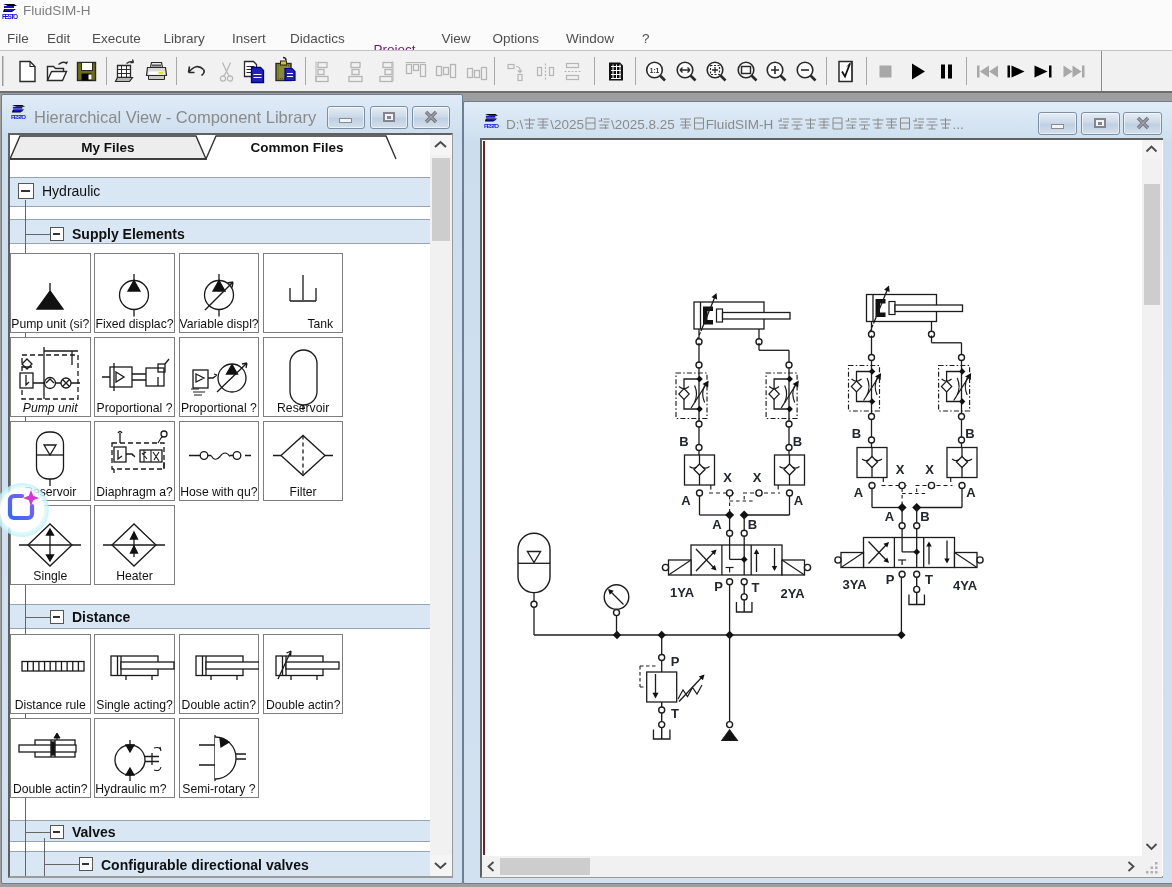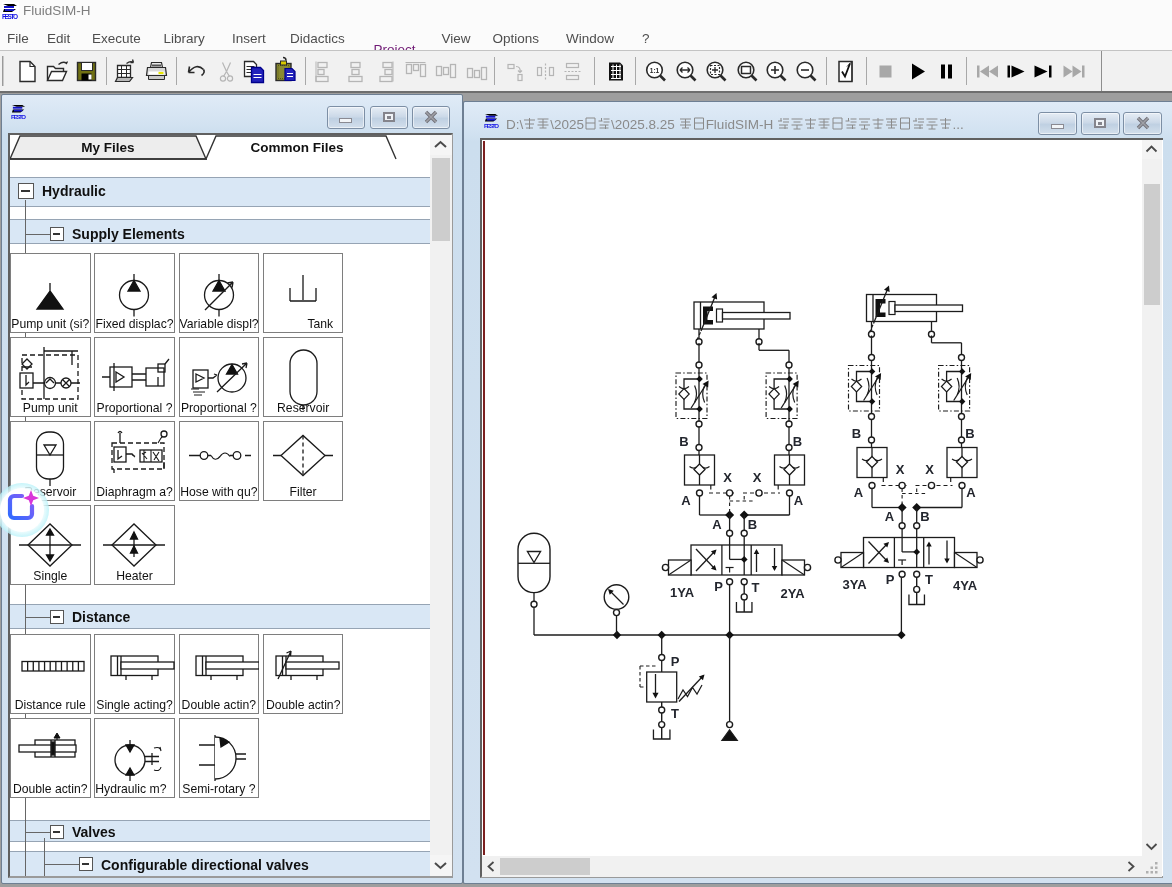--- a/index.html
+++ b/index.html
@@ -248,20 +248,21 @@
 <div class="abs" style="left:1px;top:94px;width:462px;height:790px;background:linear-gradient(180deg,#e0ebf7 0,#d2e2f1 30px,#ccdeee 40px,#d2e1f0 100%);border:1px solid #6e7f93;border-radius:2px;"></div>
 <div class="abs" style="left:11px;top:103px;width:16px;height:17px;">
  <svg width="16" height="17" viewBox="0 0 17 18">
   <path d="M1 2 h11 l3 2 h-9 z" fill="#000"></path>
         <rect x="2" y="4" width="10" height="2" fill="#1414c8"></rect>
   <path d="M2 7 h12 l-4 3 h-9 z" fill="#000"></path>
         <rect x="3" y="7" width="9" height="2" fill="#1414c8"></rect>
   <text x="0" y="17" font-size="6.5" font-weight="bold" fill="#1414e6" textLength="16">FESTO</text>
  </svg>
 </div>
+<div class="abs" style="left:34px;top:108px;font-size:16.5px;color:#8a8a8a;">Hierarchical View - Component Library</div>
 <div class="abs" style="left:326.5px;top:106px;width:38.5px;height:22.5px;background:linear-gradient(180deg,#e6edf5,#ccd9e8 45%,#bfd0e2 55%,#d3dfec);border:1px solid #7d8fa5;border-radius:3px;box-shadow:inset 0 0 0 1px rgba(255,255,255,.55);"></div>
     <div class="abs" style="left:339.25px;top:117.75px;width:13px;height:5px;background:#f2f5f8;border:1px solid #8a8a92;"></div>
     <div class="abs" style="left:369.5px;top:106px;width:38.5px;height:22.5px;background:linear-gradient(180deg,#e6edf5,#ccd9e8 45%,#bfd0e2 55%,#d3dfec);border:1px solid #7d8fa5;border-radius:3px;box-shadow:inset 0 0 0 1px rgba(255,255,255,.55);"></div>
     <div class="abs" style="left:382.75px;top:112.25px;width:12px;height:10px;background:#f0f3f7;border:2px solid #84848c;"></div>
     <div class="abs" style="left:386.75px;top:115.75px;width:4px;height:3px;background:#84848c;"></div>
     <div class="abs" style="left:411.5px;top:106px;width:38.5px;height:22.5px;background:linear-gradient(180deg,#e6edf5,#ccd9e8 45%,#bfd0e2 55%,#d3dfec);border:1px solid #7d8fa5;border-radius:3px;box-shadow:inset 0 0 0 1px rgba(255,255,255,.55);"></div>
     <svg class="abs" style="left:422.75px;top:110.25px;" width="16" height="14" viewBox="0 0 16 14">
       <path d="M3,2 L13,12 M13,2 L3,12" stroke="#717179" stroke-width="3.4"></path>
       <path d="M3,2 L13,12 M13,2 L3,12" stroke="#9fa0a6" stroke-width="1.6"></path>
     </svg>
@@ -292,21 +293,21 @@
 <div class="abs" style="left:10px;top:819.5px;width:420px;height:22.5px;background:#d9e7f5;border-top:1px solid #96a4b4;border-bottom:1px solid #96a4b4;"></div>
 <div class="abs" style="left:10px;top:851px;width:420px;height:25px;background:#d9e7f5;border-top:1px solid #96a4b4;"></div>
 <div class="abs" style="left:25px;top:200px;width:1px;height:676px;background:#666;"></div>
 <div class="abs" style="left:44px;top:838px;width:1px;height:38px;background:#666;"></div>
 <div class="abs" style="left:25px;top:233.5px;width:25px;height:1px;background:#666;"></div>
 <div class="abs" style="left:25px;top:616.5px;width:25px;height:1px;background:#666;"></div>
 <div class="abs" style="left:25px;top:832px;width:25px;height:1px;background:#666;"></div>
 <div class="abs" style="left:44px;top:863.5px;width:35px;height:1px;background:#666;"></div>
 <div class="abs" style="left:17.5px;top:182.5px;width:16px;height:16px;background:#fff;border:1.5px solid #555;"></div>
     <div class="abs" style="left:21px;top:189.5px;width:9px;height:2px;background:#333;"></div>
-<div class="abs" style="left:42px;top:183px;font-size:14px;font-weight:bold;color:#101010;">Hydraulic</div>
+<div class="abs" style="left:42px;top:183px;font-size:14px;font-weight:normal;color:#101010;">Hydraulic</div>
 <div class="abs" style="left:49.5px;top:226.5px;width:14px;height:14px;background:#fff;border:1.5px solid #555;"></div>
     <div class="abs" style="left:53px;top:232.5px;width:7px;height:2px;background:#333;"></div>
 <div class="abs" style="left:72px;top:226px;font-size:14px;font-weight:bold;color:#101010;">Supply Elements</div>
 <div class="abs" style="left:49.5px;top:609.5px;width:14px;height:14px;background:#fff;border:1.5px solid #555;"></div>
     <div class="abs" style="left:53px;top:615.5px;width:7px;height:2px;background:#333;"></div>
 <div class="abs" style="left:72px;top:609px;font-size:14px;font-weight:bold;color:#101010;">Distance</div>
 <div class="abs" style="left:49.5px;top:825px;width:14px;height:14px;background:#fff;border:1.5px solid #555;"></div>
     <div class="abs" style="left:53px;top:831px;width:7px;height:2px;background:#333;"></div>
 <div class="abs" style="left:72px;top:824px;font-size:14px;font-weight:bold;color:#101010;">Valves</div>
 <div class="abs" style="left:78.5px;top:856.5px;width:14px;height:14px;background:#fff;border:1.5px solid #555;"></div>
@@ -353,21 +354,21 @@
         <path d="M17,22 l5,5 l-5,5 l-5,-5 z" fill="#fff"></path>
         <rect x="10" y="36" width="13" height="15" fill="#fff"></rect>
         <path d="M16,38 v10 l3,-3"></path>
         <circle cx="40" cy="46" r="5.5" fill="#fff"></circle>
         <path d="M36,46 l4,-4 l4,4"></path>
         <circle cx="56" cy="46" r="5" fill="#fff"></circle>
         <path d="M52.5,42.5 l7,7 M59.5,42.5 l-7,7"></path>
         <path d="M23,46 h11 M45,46 h6 M61,46 h9 M12,30 h10"></path>
       </g>
     </svg>
-<div class="abs" style="left:11px;top:400.6px;width:78.5px;text-align:center;font-size:12.2px;color:#111;white-space:nowrap;overflow:hidden;">Pump unit</div>
+<div class="abs" style="left:11px;top:400.6px;width:78.5px;text-align:center;font-size:12.2px;color:#111;white-space:nowrap;overflow:hidden;font-style:italic;">Pump unit</div>
 <div class="abs" style="left:94.3px;top:336.6px;width:80.5px;height:80.5px;background:#fff;border:1px solid #7e7e7e;"></div>
 <svg class="abs" style="left:94.3px;top:336.6px;" width="80.5" height="80.5" viewBox="0 0 80.5 80.5">
       <g fill="none" stroke="#1a1a1a" stroke-width="1.3">
         <path d="M8,40 h8 M20,26 v28"></path>
         <rect x="16" y="30" width="22" height="20"></rect>
         <path d="M22,35 l8,5 l-8,5 z"></path>
         <path d="M38,37 h14 M38,43 h14"></path>
         <rect x="52" y="31" width="18" height="18"></rect>
         <rect x="64" y="27" width="7" height="8"></rect>
         <path d="M71,27 l4,-5 M64,40 v9"></path>

